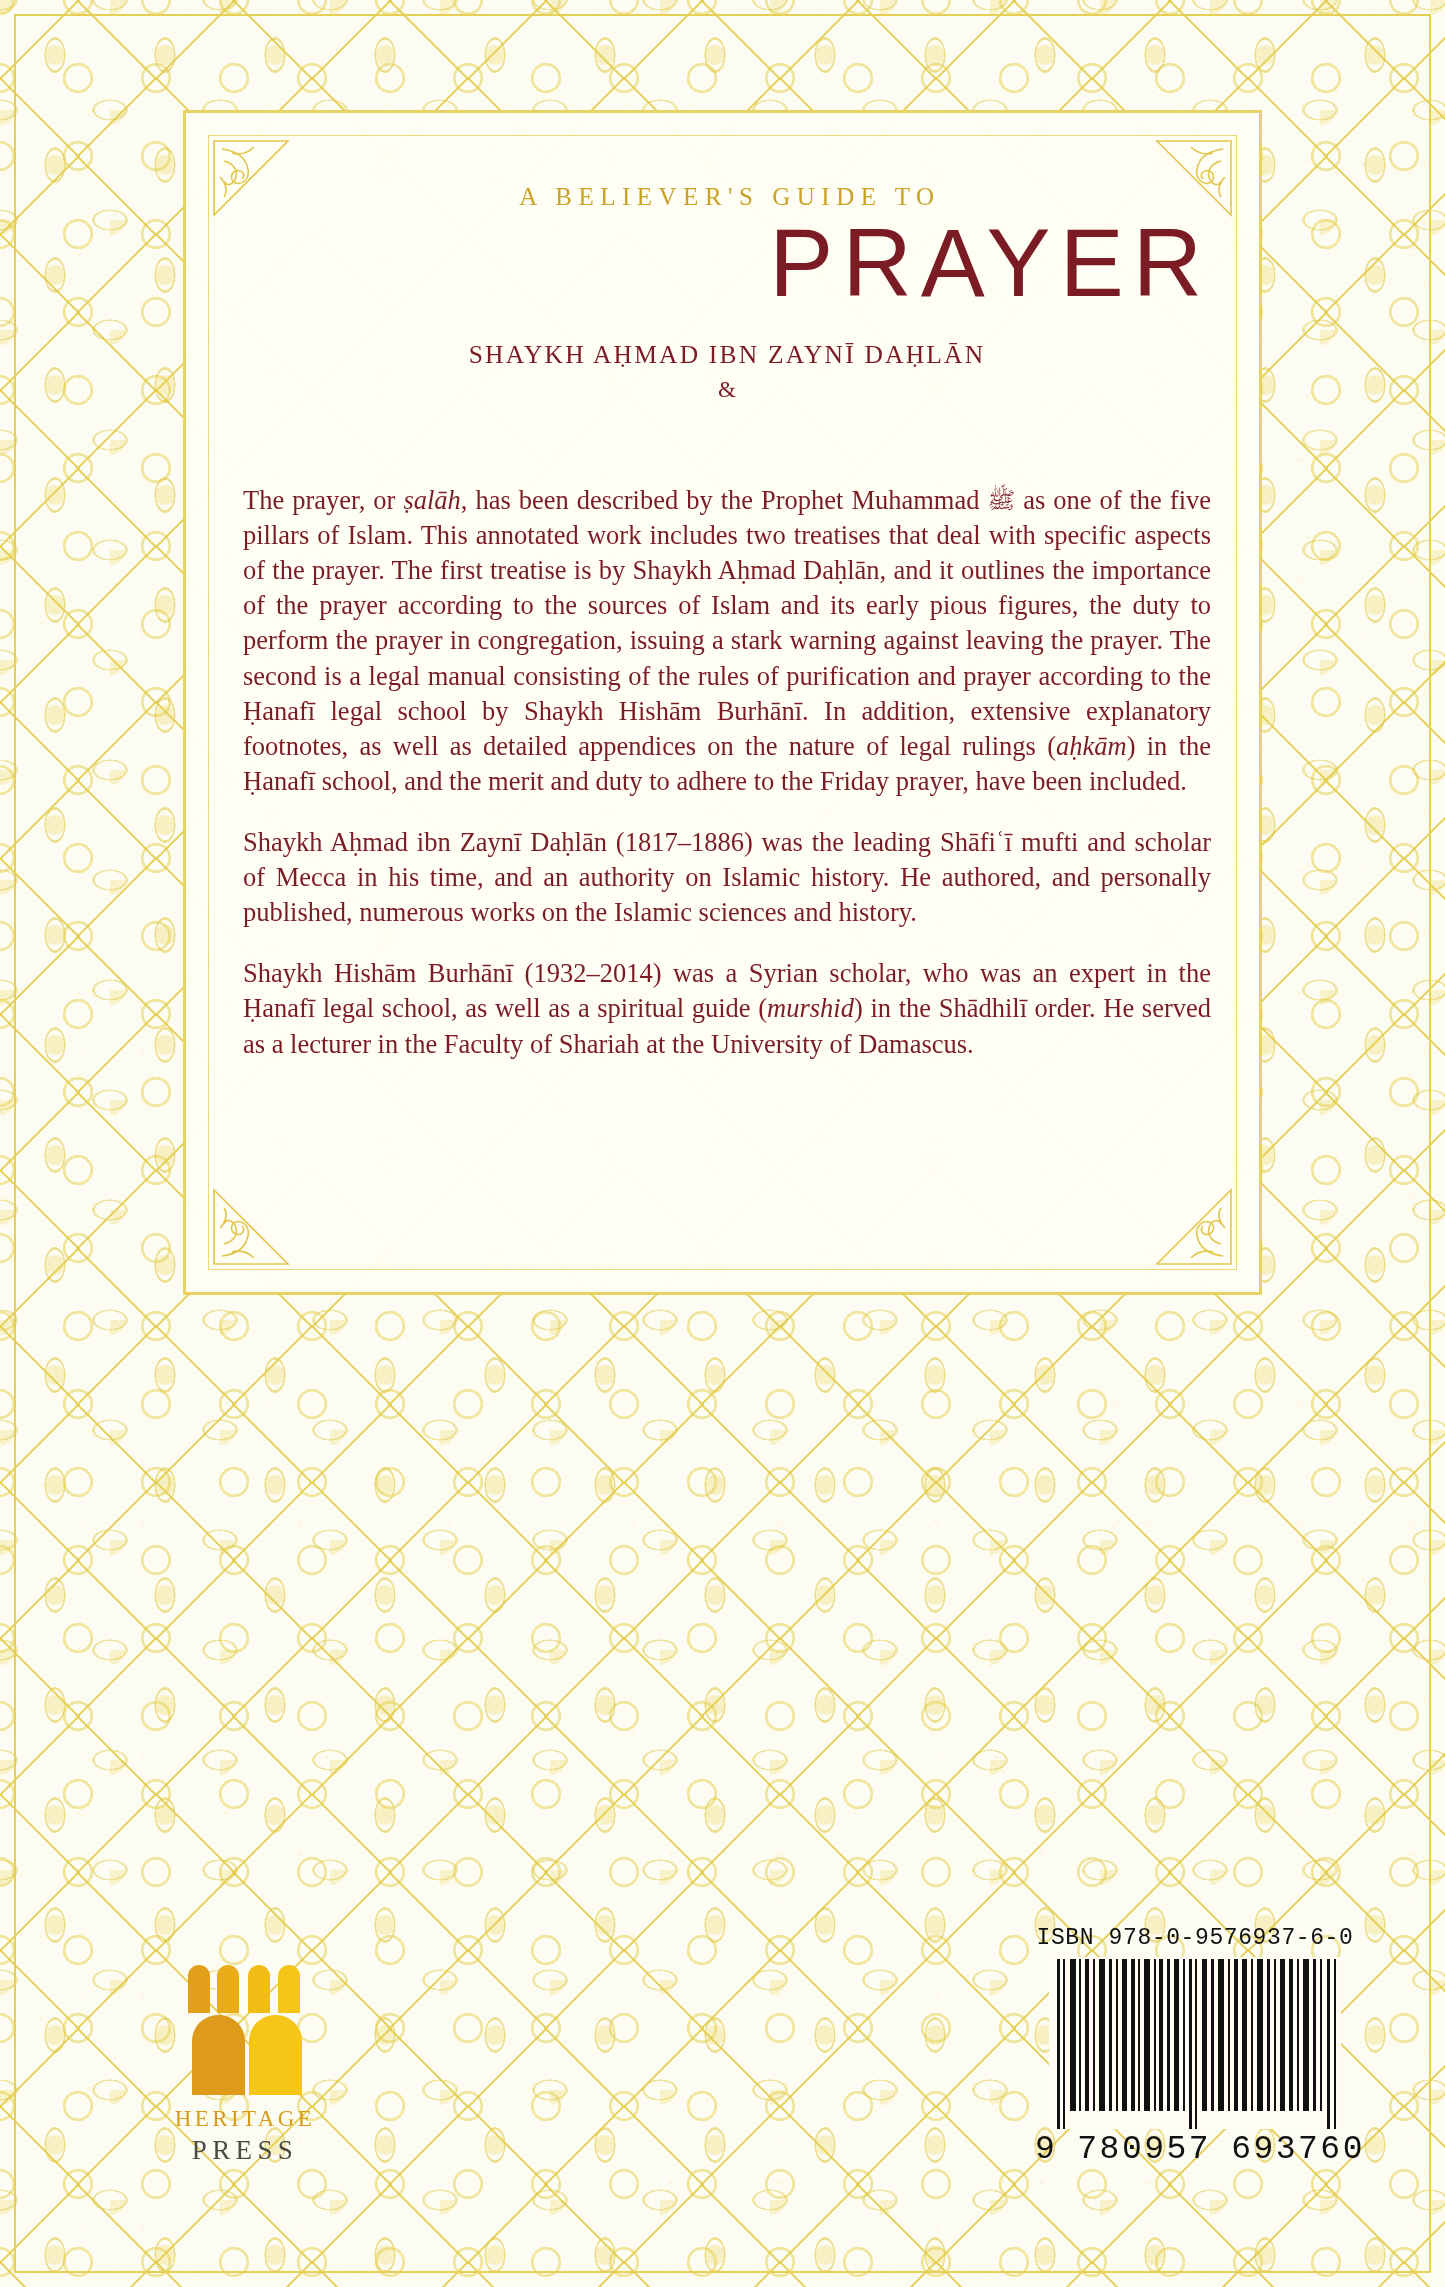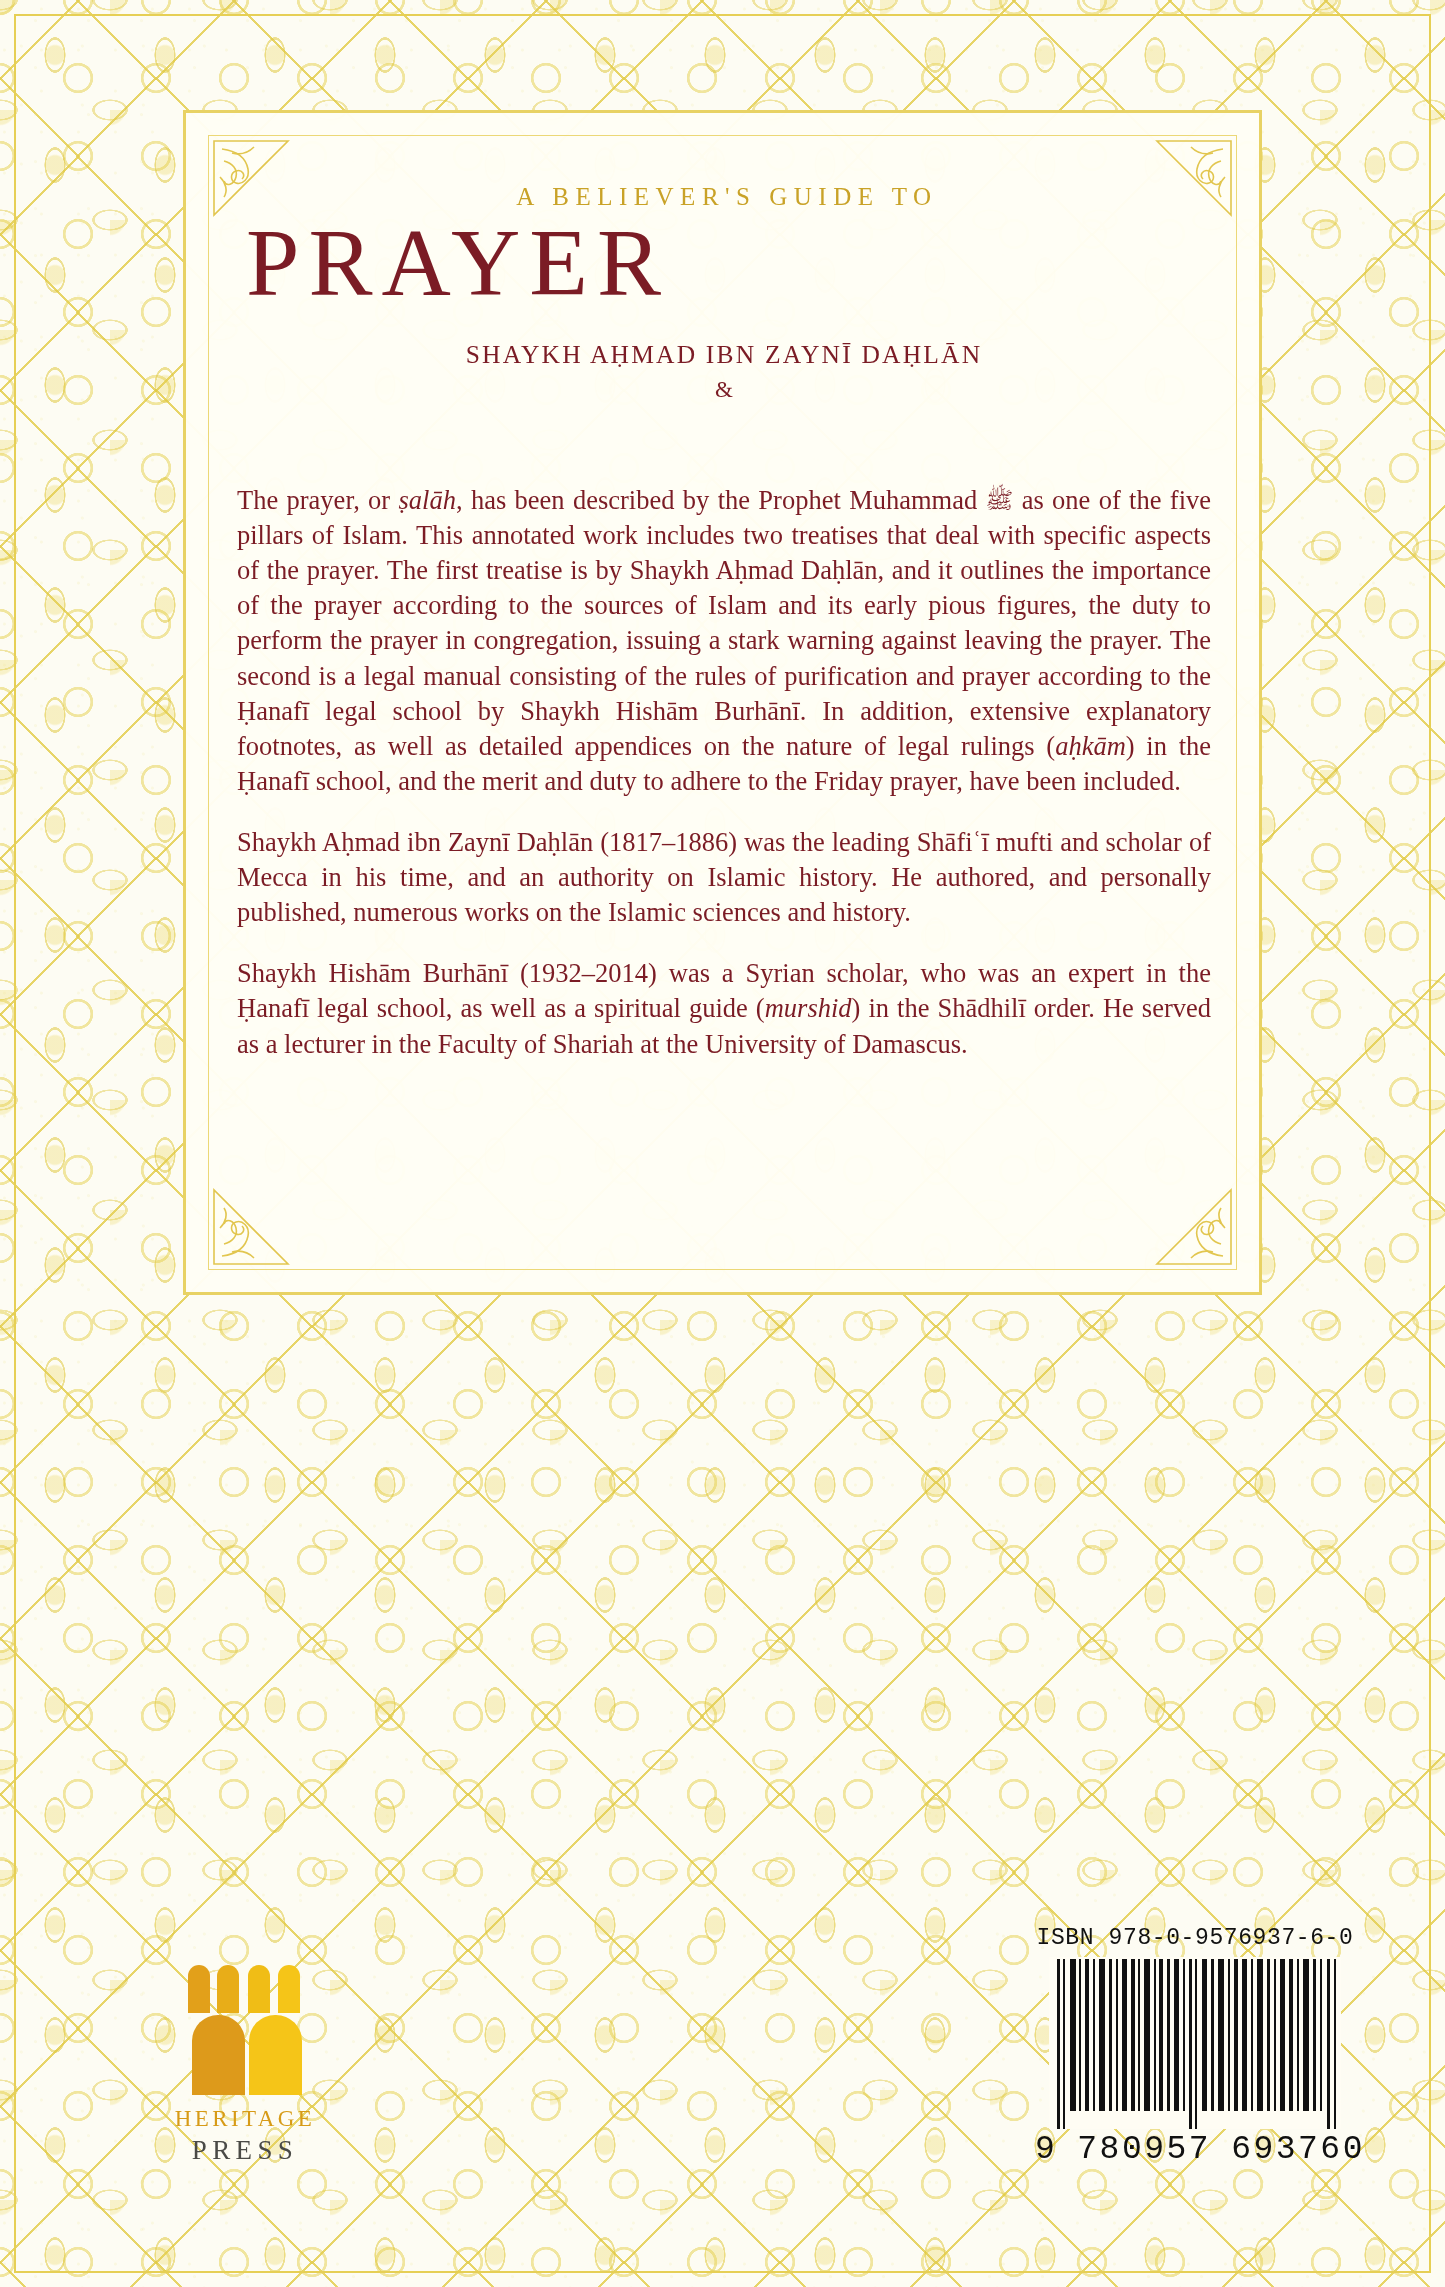--- a/index.html
+++ b/index.html
@@ -100,44 +100,44 @@
   }
   .corner svg { width: 100%; height: 100%; display: block; }
   .corner.tl { left: 26px;  top: 26px; }
   .corner.tr { right: 26px; top: 26px;  transform: scaleX(-1); }
   .corner.bl { left: 26px;  bottom: 26px; transform: scaleY(-1); }
   .corner.br { right: 26px; bottom: 26px; transform: scale(-1,-1); }
 
   
   .content {
     position: absolute;
-    left: 51px;
+    left: 57px;
     right: 48px;
     top: 70px;
   }
 
   .kicker {
     text-align: center;
     color: #c9a227;
     font-size: 25px;
     letter-spacing: 6.5px;
     font-family: "Liberation Serif", serif;
     margin: 0 0 4px 0;
     text-indent: 6px;
   }
   .title {
-    text-align: left;
+    text-align: right;
     color: #7b1c25;
     font-size: 96px;
     line-height: 1.0;
     letter-spacing: 9px;
     font-weight: normal;
     margin: 4px 0 26px 0;
     text-indent: 9px;
-    font-family: Liberation Serif, serif;
+    font-family: Liberation Sans, sans-serif;
   }
   .authors {
     text-align: center;
     color: #7b1c25;
     font-size: 25.5px;
     letter-spacing: 2.2px;
     line-height: 1.45;
     margin: 0 0 8px 0;
     font-family: "Liberation Serif", serif;
   }

